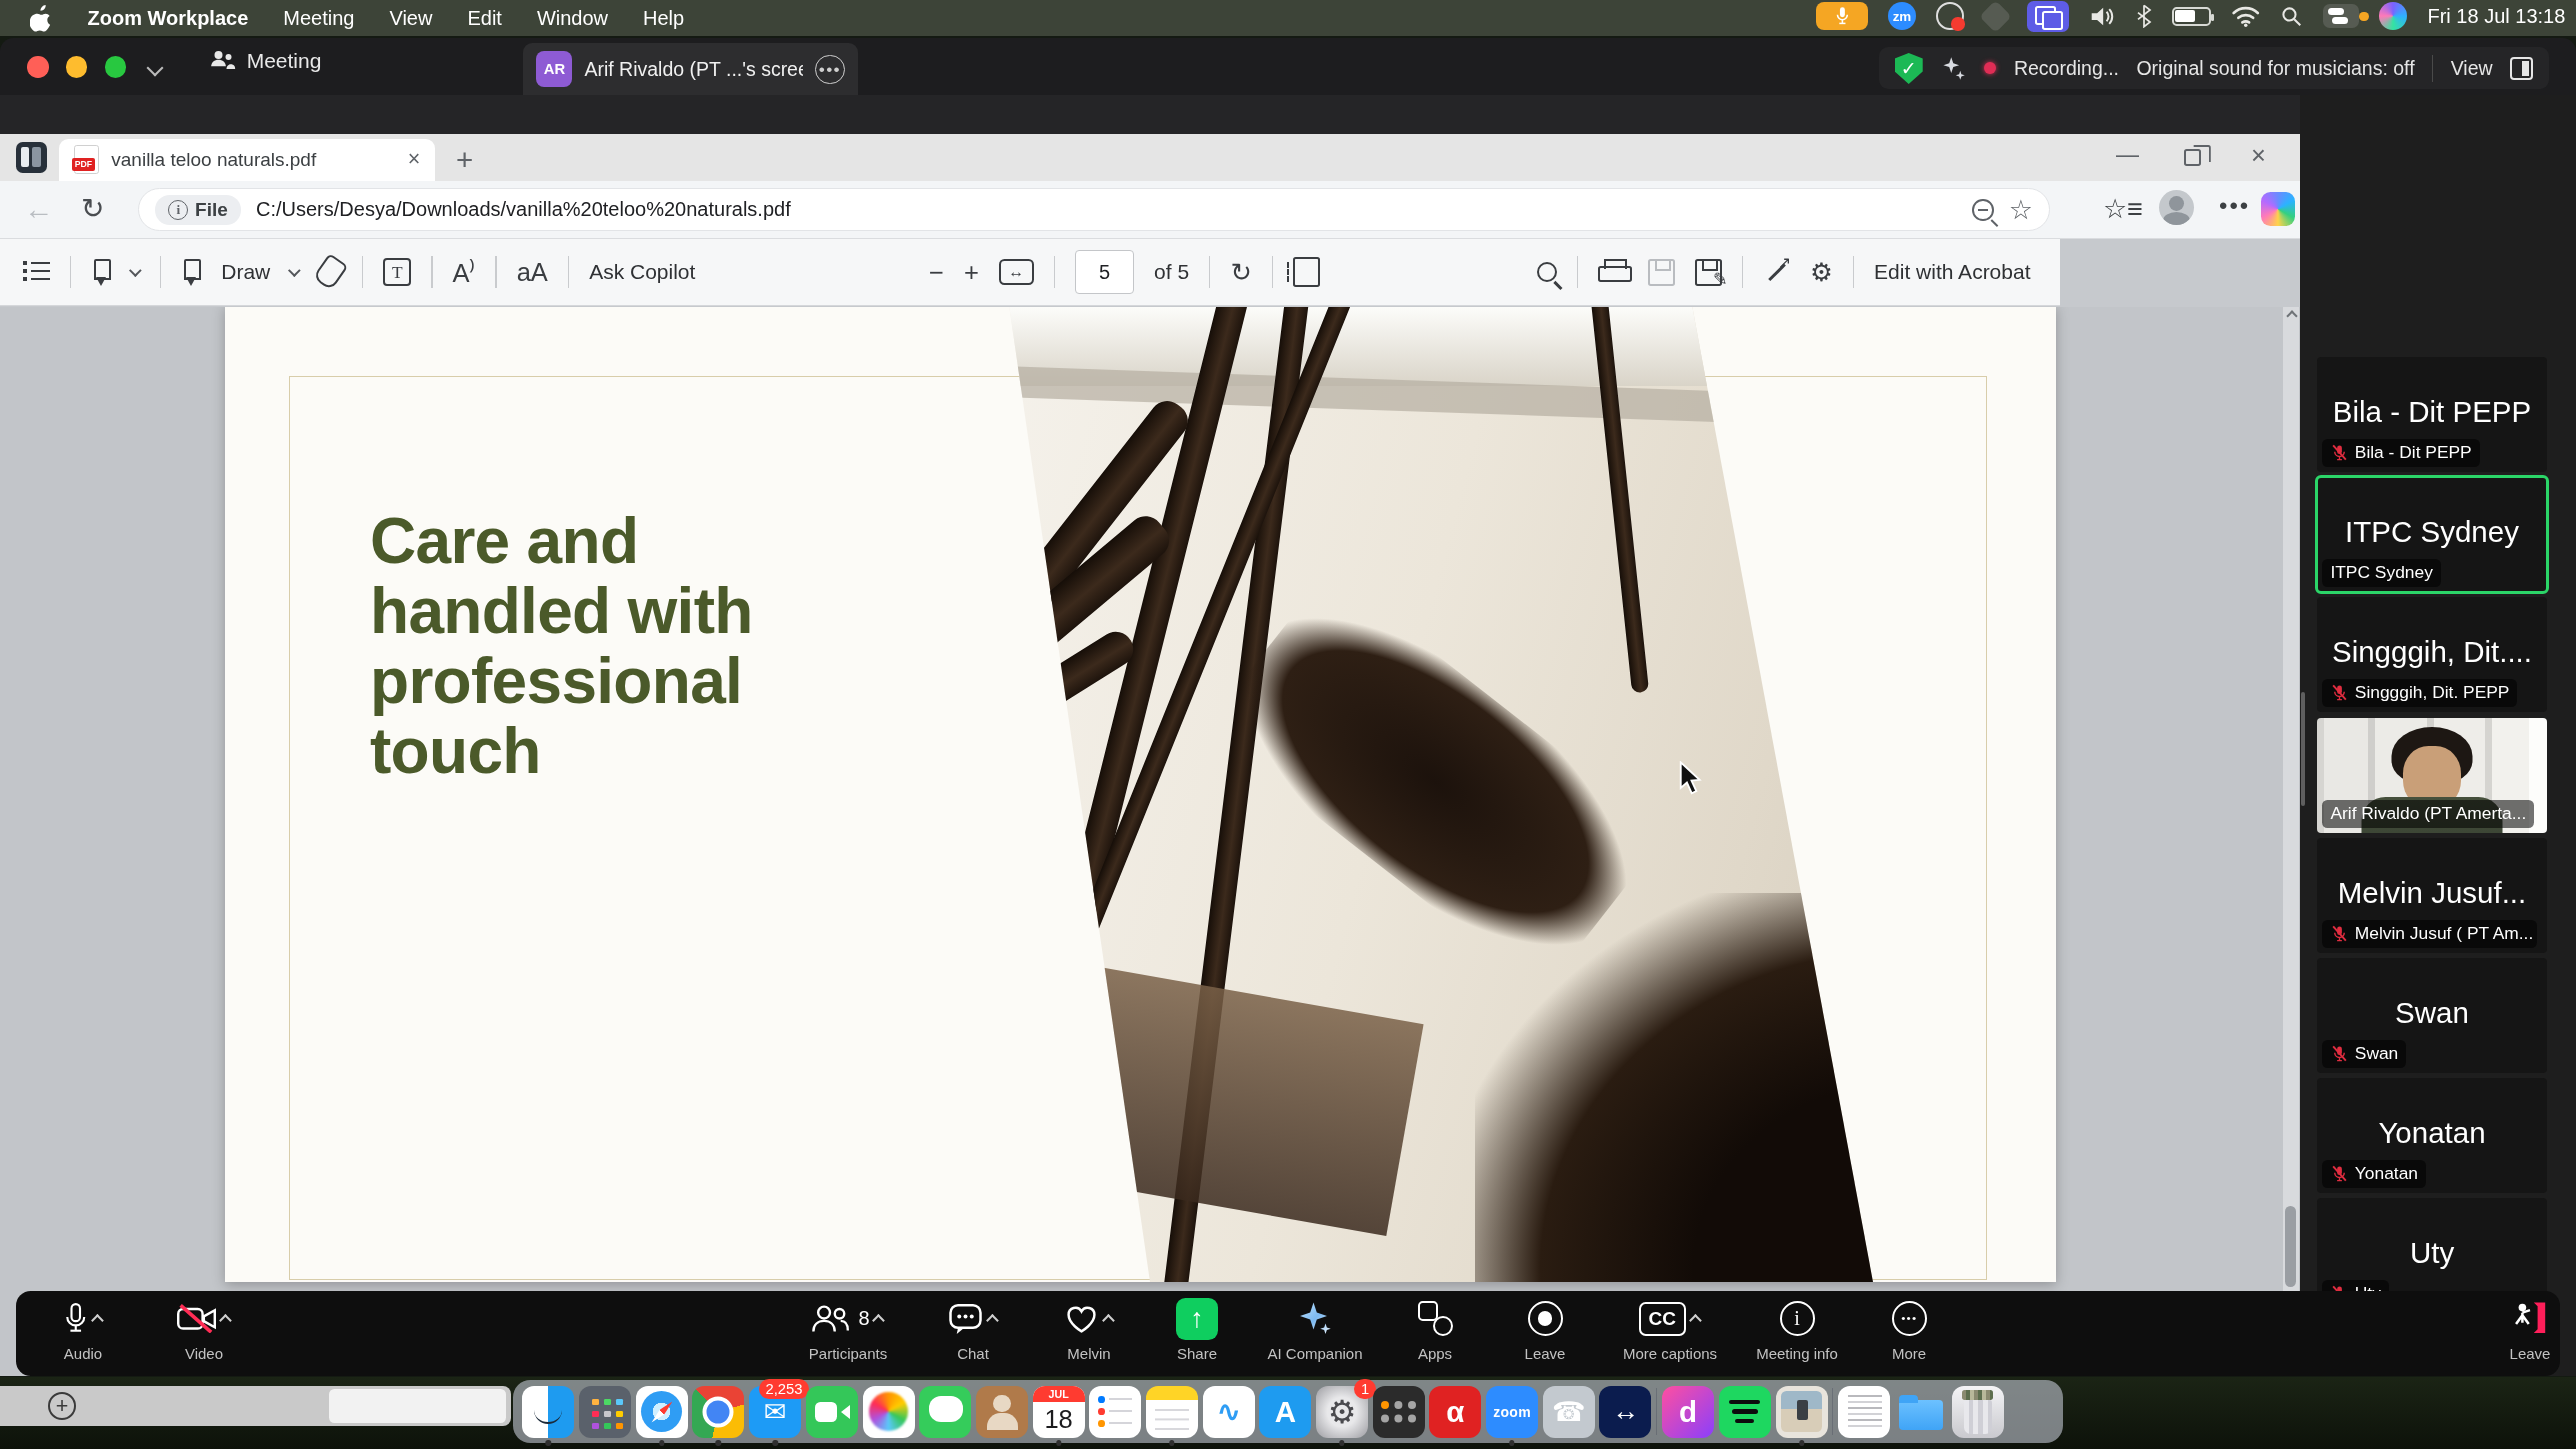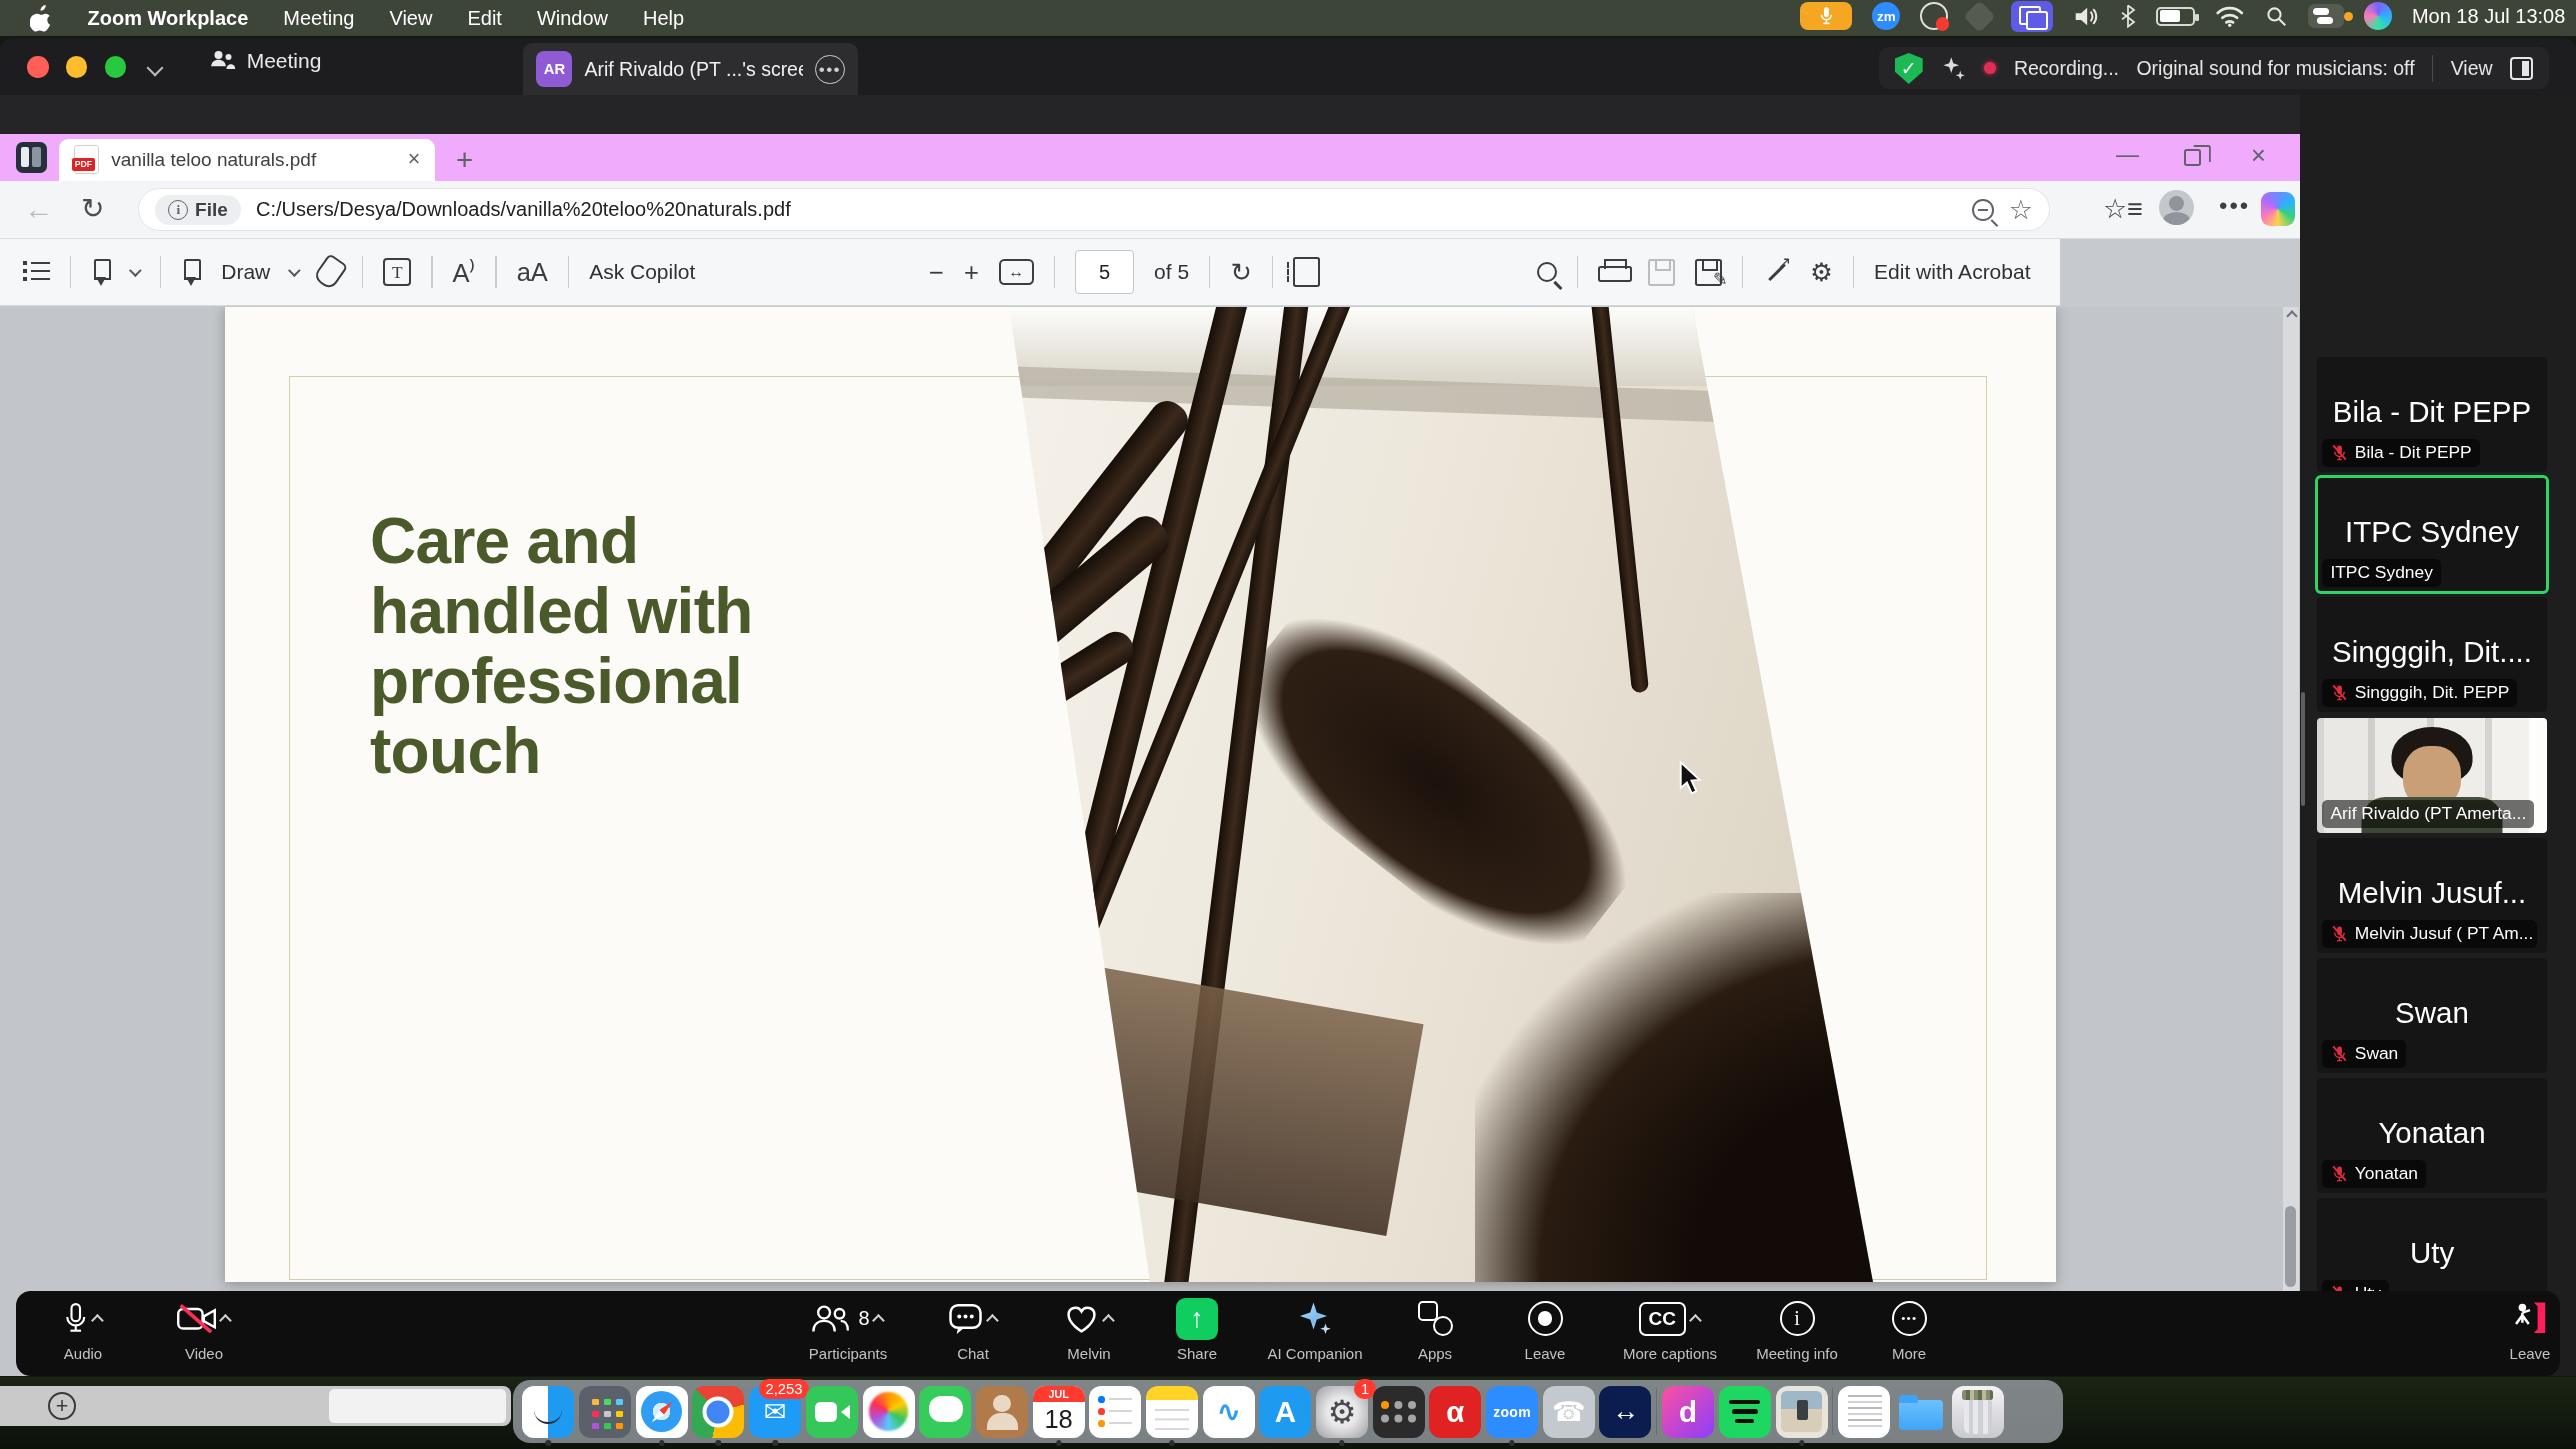--- a/index.html
+++ b/index.html
@@ -44,21 +44,21 @@
   .shield::after { content:"✓"; position:absolute; inset:0; color:#fff; font-size:19px; display:flex; align-items:center; justify-content:center; }
   .rec-dot { width:12px; height:12px; background:#e02d55; border-radius:50%; box-shadow:0 0 5.4px #e02d55; }
   .zt-txt { color:#e6e6e6; font-size:19.5px; white-space:nowrap; }
   .zt-div { width:1.3px; height:27px; background:#4a4a4a; }
   .view-ic { width:23px; height:23px; border:2px solid #e6e6e6; border-radius:4px; position:relative; }
   .view-ic::after{content:"";position:absolute;right:2px;top:2px;bottom:2px;width:6.7px;background:#e6e6e6;}
 
   
   .dark-strip { position:absolute; left:0; top:95px; width:2300px; height:39px; background:#252527; }
   .browser { position:absolute; left:0; top:134px; width:2300px; height:1242px; background:#c6c9cd; }
-  .tabstrip { position:absolute; left:0; top:0; width:2524px; height:47px; background:#f0abfc; }
+  .tabstrip { position:absolute; left:0; top:0; width:2524px; height:47px; background:#e5e5e5; }
   .ws-icon { position:absolute; left:16px; top:8px; width:31px; height:31px; background:#27303a; border-radius:6.7px; }
   .ws-icon::before { content:""; position:absolute; left:5.4px; top:5.4px; width:8px; height:20px; background:#e8ecf0; border-radius:2px; }
   .ws-icon::after { content:""; position:absolute; left:16px; top:5.4px; width:9.4px; height:20px; background:#8a95a1; border-radius:2px; }
   .tab { position:absolute; left:59px; top:4.7px; width:376px; height:42px; background:#fff; border-radius:9.4px 9.4px 0 0; display:flex; align-items:center; gap:12px; padding:0 14.8px; }
   .pdficon { width:25.5px; height:29.5px; background:#fff; border:1.3px solid #d0d0d0; border-radius:2.7px; position:relative; flex:none; }
   .pdficon::after { content:"PDF"; position:absolute; left:-2.7px; bottom:2.7px; background:#e02222; color:#fff; font-size:8.7px; font-weight:bold; padding:1.3px 2.7px; border-radius:2px; }
   .tab-title { font-size:19px; color:#3c4043; white-space:nowrap; overflow:hidden; flex:1; }
   .tab-x { color:#5f6368; font-size:21.5px; flex:none; }
   .newtab { position:absolute; left:456px; top:9.4px; color:#5f6368; font-size:29.5px; font-weight:300; }
   .winctl { position:absolute; top:6.7px; color:#5f6368; font-size:23px; }
@@ -276,21 +276,21 @@
         <circle cx="22" cy="30" r="2.6" fill="#e8e8e4"></circle>
       </svg>
     <svg width="23" height="23" viewBox="0 0 34 34">
         <circle cx="14" cy="14" r="9" stroke="#e8e8e4" stroke-width="3" fill="none"></circle>
         <line x1="21" y1="21" x2="30" y2="30" stroke="#e8e8e4" stroke-width="3"></line>
       </svg>
     <span class="cc-icon">
         <span class="cc-dot"></span>
       </span>
     <span class="siri"></span>
-    <span class="clock">Mon 18 Jul 13:08</span>
+    <span class="clock">Fri 18 Jul 13:18</span>
   </div>
 </div>
 
 <div class="zwin-top">
   <div class="tlights">
     <span class="tlight tl-r"></span>
     <span class="tlight tl-y"></span>
     <span class="tlight tl-g"></span>
   </div>
   <span class="zt-chev"></span>

